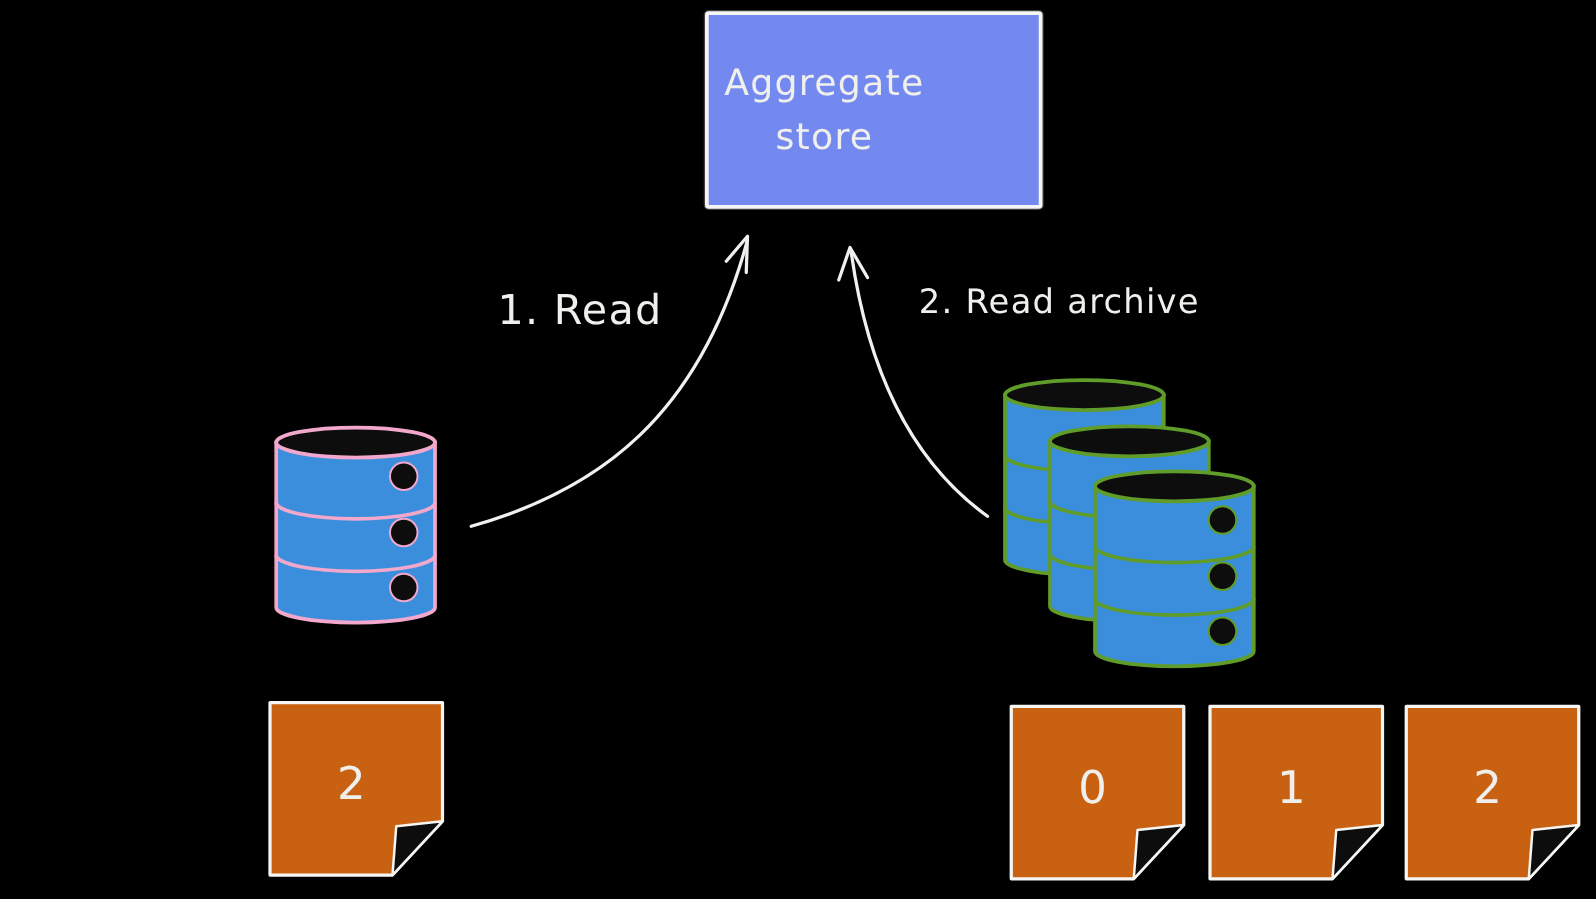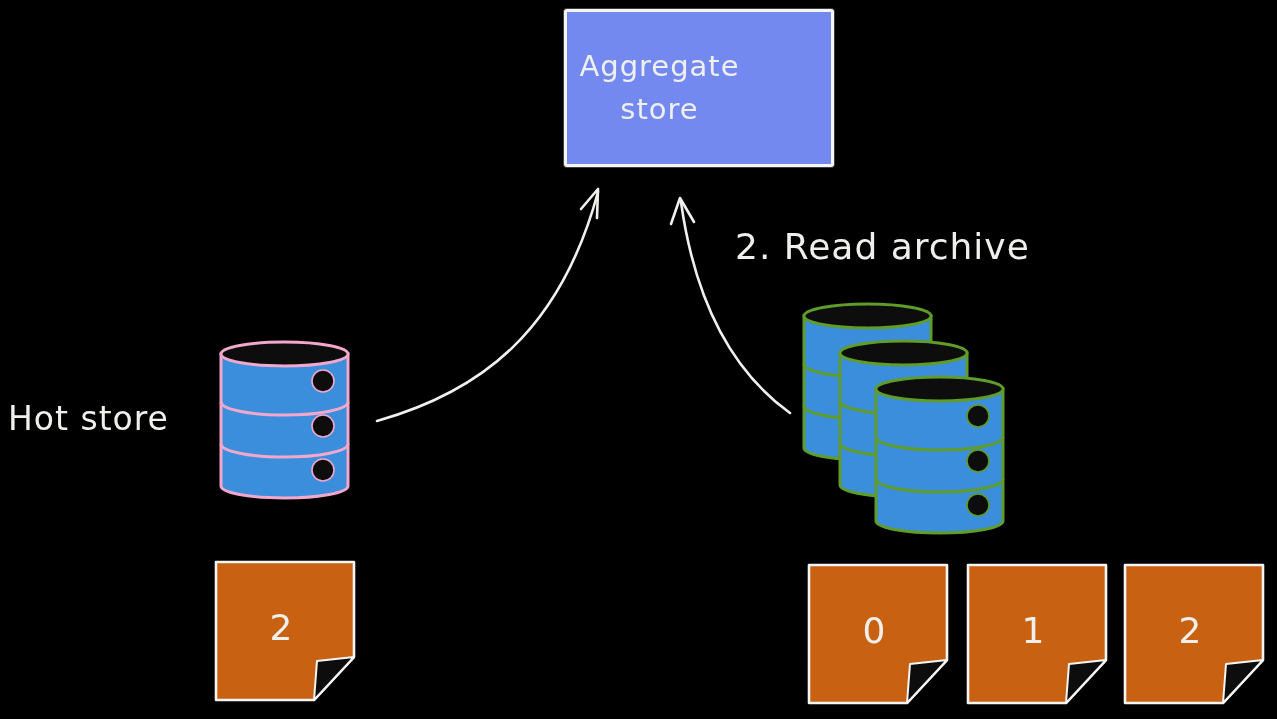--- a/index.html
+++ b/index.html
@@ -17,21 +17,21 @@
     box-shadow:0 0 0 1px rgba(255,255,255,.25);
     display:flex;align-items:center;justify-content:flex-start;text-align:center;margin-left:48px;
   }
   .agg-box .agg-label{
     color:var(--text-color);font-size:29px;line-height:1.5;
     width:185px;letter-spacing:1px;
   }
   
   .label{position:absolute;color:var(--text-color);}
   .label-read1{left:398px;top:228px;font-size:33px;white-space:nowrap;letter-spacing:1px;}
-  .label-read2{left:735px;top:226px;font-size:36px;white-space:nowrap;letter-spacing:1px;}
+  .label-read2{left:735px;top:226px;font-size:27px;white-space:nowrap;letter-spacing:1px;}
   .label-hot{left:8px;top:399px;font-size:33px;white-space:nowrap;letter-spacing:1px;}
   .label-elastic{left:1024px;top:374px;font-size:26px;width:235px;line-height:1.62;letter-spacing:.5px;}
   
   .overlay{position:absolute;left:0;top:0;width:1277px;height:719px;pointer-events:none;}
   .arrow{fill:none;stroke:var(--arrow-color);stroke-width:2.6;stroke-linecap:round;stroke-linejoin:round;}
   
   .cyl{position:absolute;width:137px;height:160px;}
   .cyl .body{fill:var(--cylinder-fill);}
   .cyl .top{fill:var(--cylinder-top);}
   .cyl .tier{fill:none;}
@@ -68,32 +68,32 @@
     <span class="agg-label">Aggregate store</span>
   </div>
 
   <svg class="overlay" viewBox="0 0 1277 719">
     <path class="arrow" d="M377,421 C480,392 560,332 598,192"></path>
     <path class="arrow" d="M581,209 L598,189 L597,218"></path>
     <path class="arrow" d="M790,413 C733,372 695,302 681,202"></path>
     <path class="arrow" d="M671,224 L680,198 L694,222"></path>
   </svg>
 
+  <div class="label label-read1">1. Read</div>
   <div class="label label-read2">2. Read archive</div>
 
   <svg class="cyl hot cyl-hot" viewBox="0 0 137 160">
     <path class="body" d="M5,14 L5,146 A63.5,12 0 0 0 132,146 L132,14 Z"></path>
     <path class="tier" d="M5,62 A63.5,13 0 0 0 132,62"></path>
     <path class="tier" d="M5,104 A63.5,13 0 0 0 132,104"></path>
     <ellipse class="top" cx="68.5" cy="14" rx="63.5" ry="12"></ellipse>
     <circle class="dot" cx="107" cy="41" r="11"></circle>
     <circle class="dot" cx="107" cy="86" r="11"></circle>
     <circle class="dot" cx="107" cy="130" r="11"></circle>
   </svg>
-  <div class="label label-hot">Hot store</div>
 
   <svg class="cyl elastic cyl-back" viewBox="0 0 137 160">
     <path class="body" d="M5,14 L5,146 A63.5,12 0 0 0 132,146 L132,14 Z"></path>
     <path class="tier" d="M5,62 A63.5,13 0 0 0 132,62"></path>
     <path class="tier" d="M5,104 A63.5,13 0 0 0 132,104"></path>
     <ellipse class="top" cx="68.5" cy="14" rx="63.5" ry="12"></ellipse>
   </svg>
   <svg class="cyl elastic cyl-mid" viewBox="0 0 137 160">
     <path class="body" d="M5,14 L5,146 A63.5,12 0 0 0 132,146 L132,14 Z"></path>
     <path class="tier" d="M5,62 A63.5,13 0 0 0 132,62"></path>

